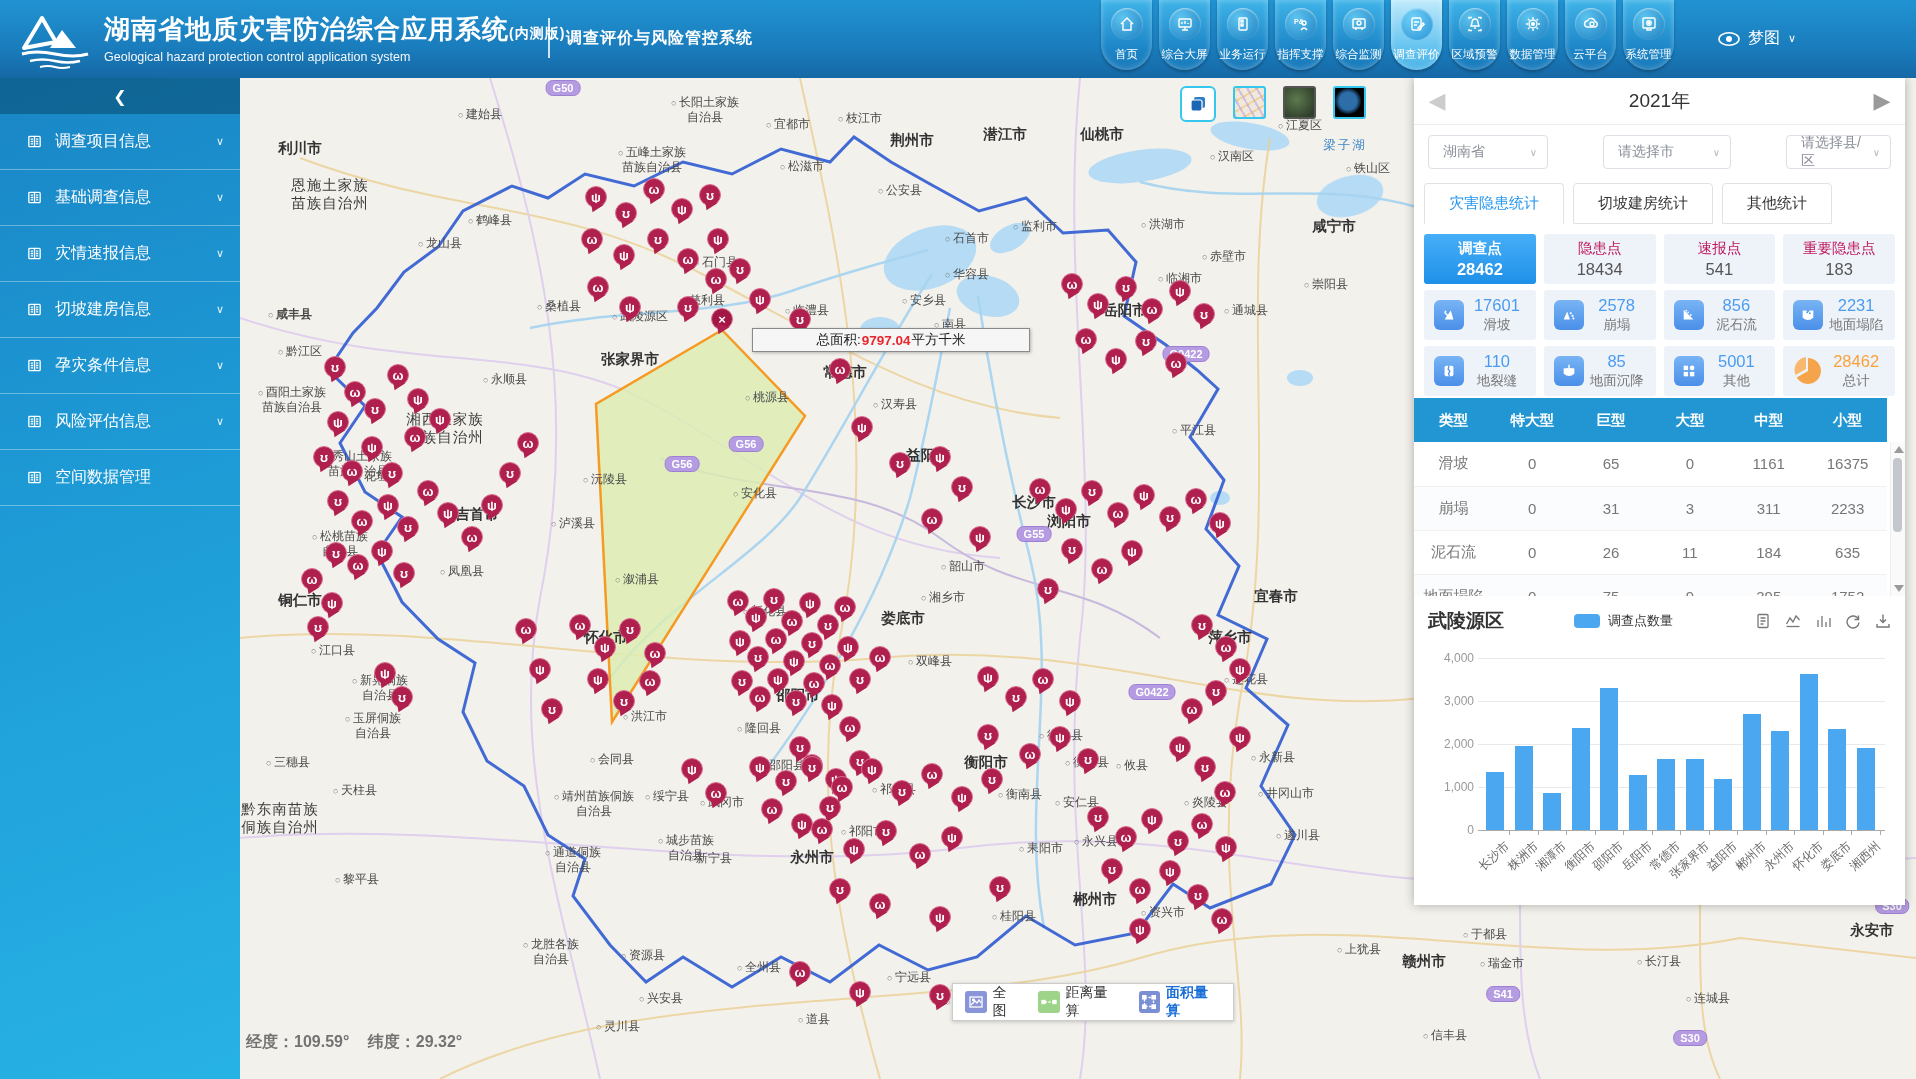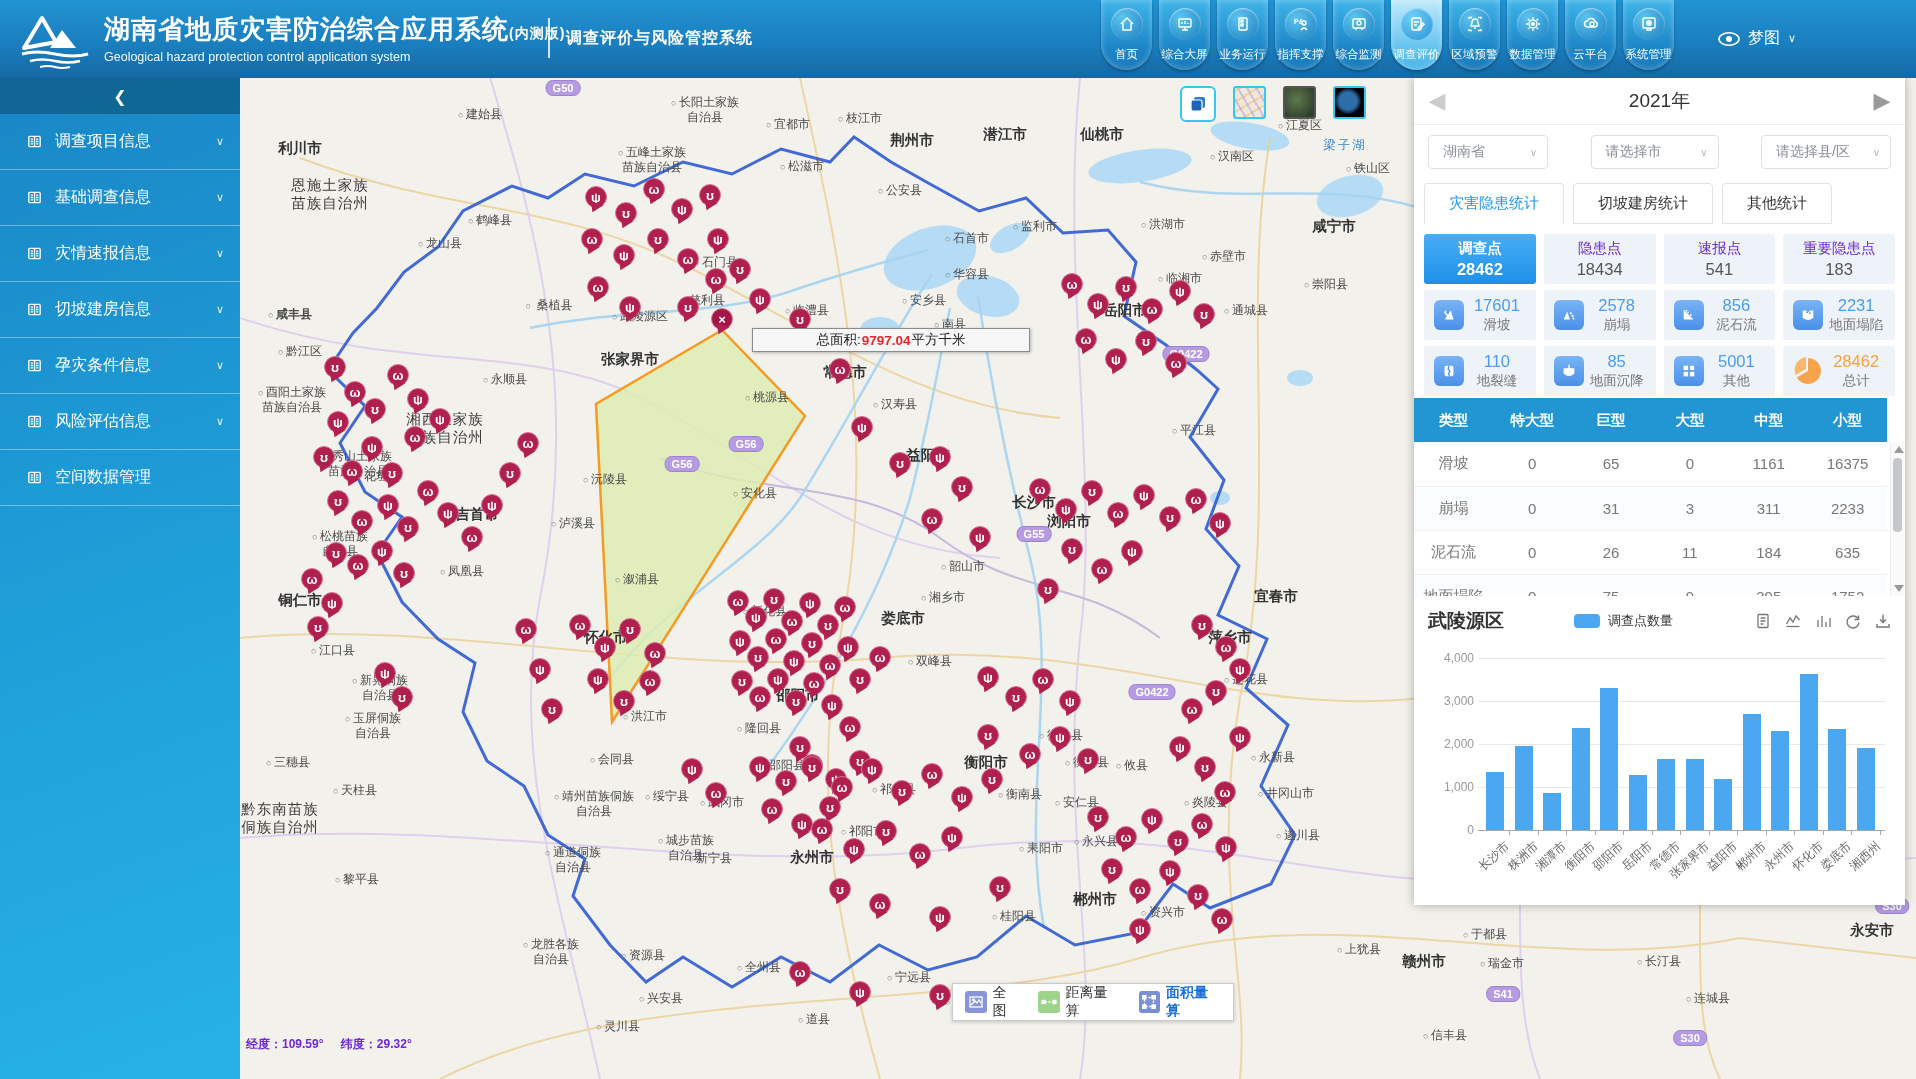--- a/index.html
+++ b/index.html
@@ -53,21 +53,21 @@
          transform:translate(-50%,-100%); color:#fff; display:flex; align-items:center; justify-content:center;
          font-size:13px; font-weight:bold; cursor:pointer; z-index:5; }
   .pin::after { content:""; position:absolute; left:3px; bottom:-6px; width:0; height:0;
                 border-left:5px solid transparent; border-right:8px solid transparent; border-top:10px solid #b0204f; transform:rotate(18deg); }
   .pin.xm { background:#a31746; z-index:6; }
   .shield { position:absolute; transform:translate(-50%,-50%); background:#b59ce2; color:#fff; font-size:11px; font-weight:bold;
             padding:1px 6px; border-radius:7px; border:1px solid #9d80d2; pointer-events:none; }
   .tooltip { position:absolute; left:512px; top:250px; width:278px; height:24px; background:#f6f6f6; border:1px solid #8a8a8a;
              box-shadow:1px 1px 3px rgba(0,0,0,.25); font-size:13.5px; color:#222; display:flex; align-items:center; justify-content:center; z-index:7; }
   .tooltip b { color:#e8262d; margin:0 1px; }
-  .coords { position:absolute; left:6px; bottom:26px; font-size:12px; font-weight:bold; color:#6d28d9; z-index:8;margin-top:48px; }
+  .coords { position:absolute; left:6px; bottom:26px; font-size:16px; font-weight:bold; color:#737373; z-index:8;margin-top:48px; }
   .coords span { margin-right:14px; }
   .measurebar { position:absolute; left:712px; top:905px; width:282px; height:38px; background:#fff; border:1px solid #ccc;
                 box-shadow:0 1px 4px rgba(0,0,0,.2); display:flex; align-items:center; gap:14px; padding:0 12px; z-index:8; }
   .mbtn { display:flex; align-items:center; gap:6px; font-size:14px; color:#333; cursor:pointer; }
   .mbtn.active { color:#1a6fd8; font-weight:bold; }
   .mbtn .mic { width:22px; height:22px; border-radius:3px; display:flex; align-items:center; justify-content:center; }
   .layerbox { position:absolute; left:940px; top:8px; z-index:9; display:flex; gap:17px; }
   .lbtn { width:36px; height:36px; background:#fff; border:2px solid #35c7ee; border-radius:6px; display:flex; align-items:center; justify-content:center; cursor:pointer; }
   .thumb { width:33px; height:33px; border-radius:3px; cursor:pointer; }
   .thumb.street { border:2px solid #35c7ee; background:#efe9dc linear-gradient(45deg, rgba(200,170,220,.5) 2px, transparent 2px); 
@@ -85,21 +85,21 @@
   .selrow { display:flex; justify-content:space-between; padding:10px 14px 8px; }
   .sel { height:34px; border:1px solid #dcdfe6; border-radius:4px; display:flex; align-items:center; justify-content:space-between;
          padding:0 10px 0 14px; font-size:14px; color:#8a8f99; cursor:pointer; }
   .sel .sc { font-size:10px; color:#b3b8c2; }
   .tabs { display:flex; padding:6px 10px 0; gap:9px; }
   .tab { border:1px solid #e2e2e2; border-radius:4px 4px 0 0; background:#fff; height:41px; display:flex; align-items:center;
          padding:0 24px; font-size:15px; color:#333; cursor:pointer; }
   .tab.active { color:#2196f3; border-bottom-color:#fff; }
   .cards { padding:10px 10px 0; display:grid; grid-template-columns:repeat(4,1fr); gap:6px 8px; }
   .scard { height:50px; background:#eef2f9; border-radius:3px; display:flex; flex-direction:column; align-items:center; justify-content:center; cursor:pointer; }
-  .scard .l { font-size:14.5px; color:#6d28d9; }
+  .scard .l { font-size:14.5px; color:#be185d; }
   .scard .v { font-size:16.5px; color:#555; margin-top:2px; }
   .scard.active { background:linear-gradient(180deg,#47aef8,#1e90e8); }
   .scard.active .l, .scard.active .v { color:#fff; font-weight:bold; }
   .hcard { height:50px; background:#eef2f9; border-radius:3px; display:flex; align-items:center; padding:0 6px 0 10px; cursor:pointer; }
   .hicon { width:30px; height:30px; border-radius:6px; background:linear-gradient(180deg,#78b4f5,#4a8fe8); flex:none;
            display:flex; align-items:center; justify-content:center; }
   .hicon.plain { background:none; }
   .hbody { flex:1; display:flex; flex-direction:column; align-items:center; }
   .hbody .v { font-size:16.5px; color:#4a9cf0; }
   .hbody .l { font-size:13.5px; color:#777; margin-top:1px; }
@@ -206,21 +206,21 @@
       <div class="mlabel city" style="left: 1094px; top: 148px;">咸宁市</div>
       <div class="mlabel county" style="left: 1006px; top: 232px;">通城县</div>
       <div class="mlabel county" style="left: 1086px; top: 206px;">崇阳县</div>
       <div class="mlabel county" style="left: 940px; top: 200px;">临湘市</div>
       <div class="mlabel city" style="left: 885px; top: 232px;">岳阳市</div>
       <div class="mlabel county" style="left: 727px; top: 196px;">华容县</div>
       <div class="mlabel county" style="left: 684px; top: 222px;">安乡县</div>
       <div class="mlabel county" style="left: 710px; top: 246px;">南县</div>
       <div class="mlabel county" style="left: 567px; top: 232px;">临澧县</div>
       <div class="mlabel county" style="left: 476px; top: 184px;">石门县</div>
-      <div class="mlabel county" style="left: 309px; top: 228px; font-family: Liberation Mono, monospace;">桑植县</div>
+      <div class="mlabel county" style="left: 319px; top: 228px;">桑植县</div>
       <div class="mlabel county" style="left: 400px; top: 238px;">武陵源区</div>
       <div class="mlabel county" style="left: 463px; top: 222px;">慈利县</div>
       <div class="mlabel city" style="left: 390px; top: 281px;">张家界市</div>
       <div class="mlabel county" style="left: 200px; top: 165px;">龙山县</div>
       <div class="mlabel county" style="left: 250px; top: 142px;">鹤峰县</div>
       <div class="mlabel county" style="left: 265px; top: 301px;">永顺县</div>
       <div class="mlabel region" style="left: 205px; top: 350px;">湘西土家族
 苗族自治州</div>
       <div class="mlabel county" style="left: 138px; top: 398px;">花垣县</div>
       <div class="mlabel city" style="left: 237px; top: 436px;">吉首市</div>
@@ -768,21 +768,21 @@
   </div>
   <div class="selrow" id="selrow">
       <div class="sel" style="width: 120px;">
         <span>湖南省</span>
         <span class="sc">∨</span>
       </div>
       <div class="sel" style="width: 128px;">
         <span>请选择市</span>
         <span class="sc">∨</span>
       </div>
-      <div class="sel" style="width: 130px;">
+      <div class="sel" style="width: 105px;">
         <span>请选择县/区</span>
         <span class="sc">∨</span>
       </div>
     </div>
   <div class="tabs" id="tabs">
       <div class="tab active">灾害隐患统计</div>
       <div class="tab">切坡建房统计</div>
       <div class="tab">其他统计</div>
     </div>
   <div class="cards" id="scards">

